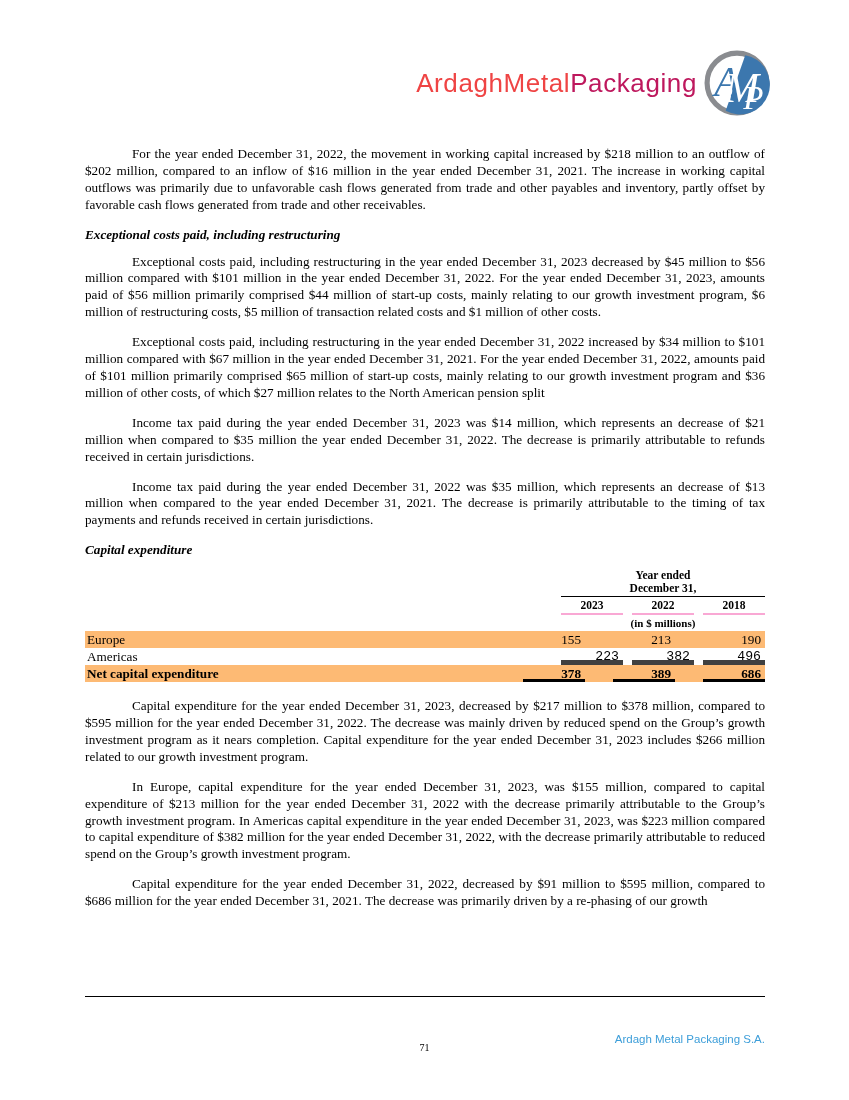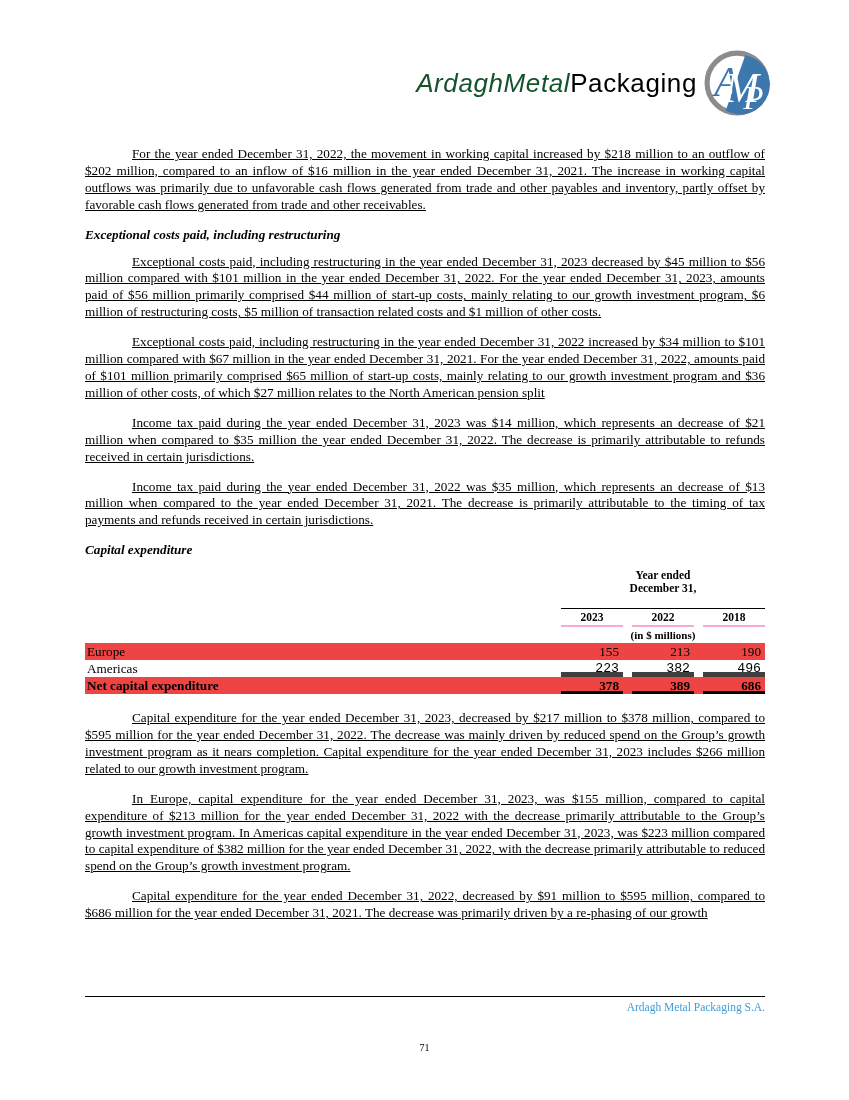--- a/index.html
+++ b/index.html
@@ -23,35 +23,34 @@
     align-items: center;
     gap: 7px;
   }
   .wordmark {
     font-family: "Liberation Sans", sans-serif;
     font-size: 26px;
     font-weight: 400;
     letter-spacing: 0.6px;
     white-space: nowrap;
   }
-  .wordmark .wm-blue { color: #14532d; font-style: italic; }
-  .wordmark .wm-gray { color: #000000; }
+  .wordmark .wm-blue { color: #ef4444; }
+  .wordmark .wm-gray { color: #be185d; }
   .logo-badge { width: 66px; height: 66px; flex: 0 0 auto; }
 
   
   .content {
     margin: 30px 84px 0 85px;
     font-size: 13.2px;
     line-height: 16.9px;
   }
   .content p {
     margin: 0 0 13px 0;
     text-align: justify;
     text-indent: 47px;
-    text-decoration: underline;
   }
   .subheading {
     font-weight: bold;
     font-style: italic;
     margin: 9px 0 10px 0;
   }
 
   
   .fin-table { margin: 8px 0 16px 0; }
   .trow { display: flex; align-items: stretch; }
@@ -64,21 +63,21 @@
   }
   .thead-span .tspan-cols {
     flex: 0 0 204px;
     width: 204px;
     margin-left: 9px;
     border-bottom: 1px solid #000;
     text-align: center;
     font-weight: bold;
     font-size: 11.5px;
     line-height: 13px;
-    padding-bottom: 13px;
+    padding-bottom: 1px;
   }
   .thead-years { margin-top: 1px; }
   .thead-years .year {
     text-align: center;
     font-weight: bold;
     font-size: 11.5px;
     line-height: 15px;
     border-bottom: 2px solid #f9a8d4;
   }
   .tunit .tspan-cols-nb {
@@ -86,38 +85,38 @@
     width: 204px;
     margin-left: 9px;
     text-align: center;
     font-weight: bold;
     font-size: 11px;
     line-height: 15px;
     padding-top: 1px;
   }
   .drow { line-height: 17px; height: 17px; }
   .drow .num { text-align: right; padding-right: 4px; }
-  .shaded { background: #ef4444; }
+  .shaded { background: #fdba74; gap: 19px; }
   .row-mid .num { border-bottom: 5px solid #404040; font-family: Liberation Mono, monospace; }
   .row-total .tlabel, .row-total .num { font-weight: bold; }
   .row-total .num { border-bottom: 3px solid #000; }
 
   
   .footer-line {
     position: absolute;
     left: 85px;
     right: 84px;
     top: 996px;
     border-top: 1.5px solid #000;
   }
   .footer-company {
     position: absolute;
     right: 84px;
-    top: 1001px;
-    font-family: Liberation Serif, serif;
+    top: 1033px;
+    font-family: Liberation Sans, sans-serif;
     font-size: 11.5px;
     color: #3d9ed9;
   }
   .footer-page {
     position: absolute;
     left: 0;
     right: 0;
     top: 1042px;
     text-align: center;
     font-size: 10px;

